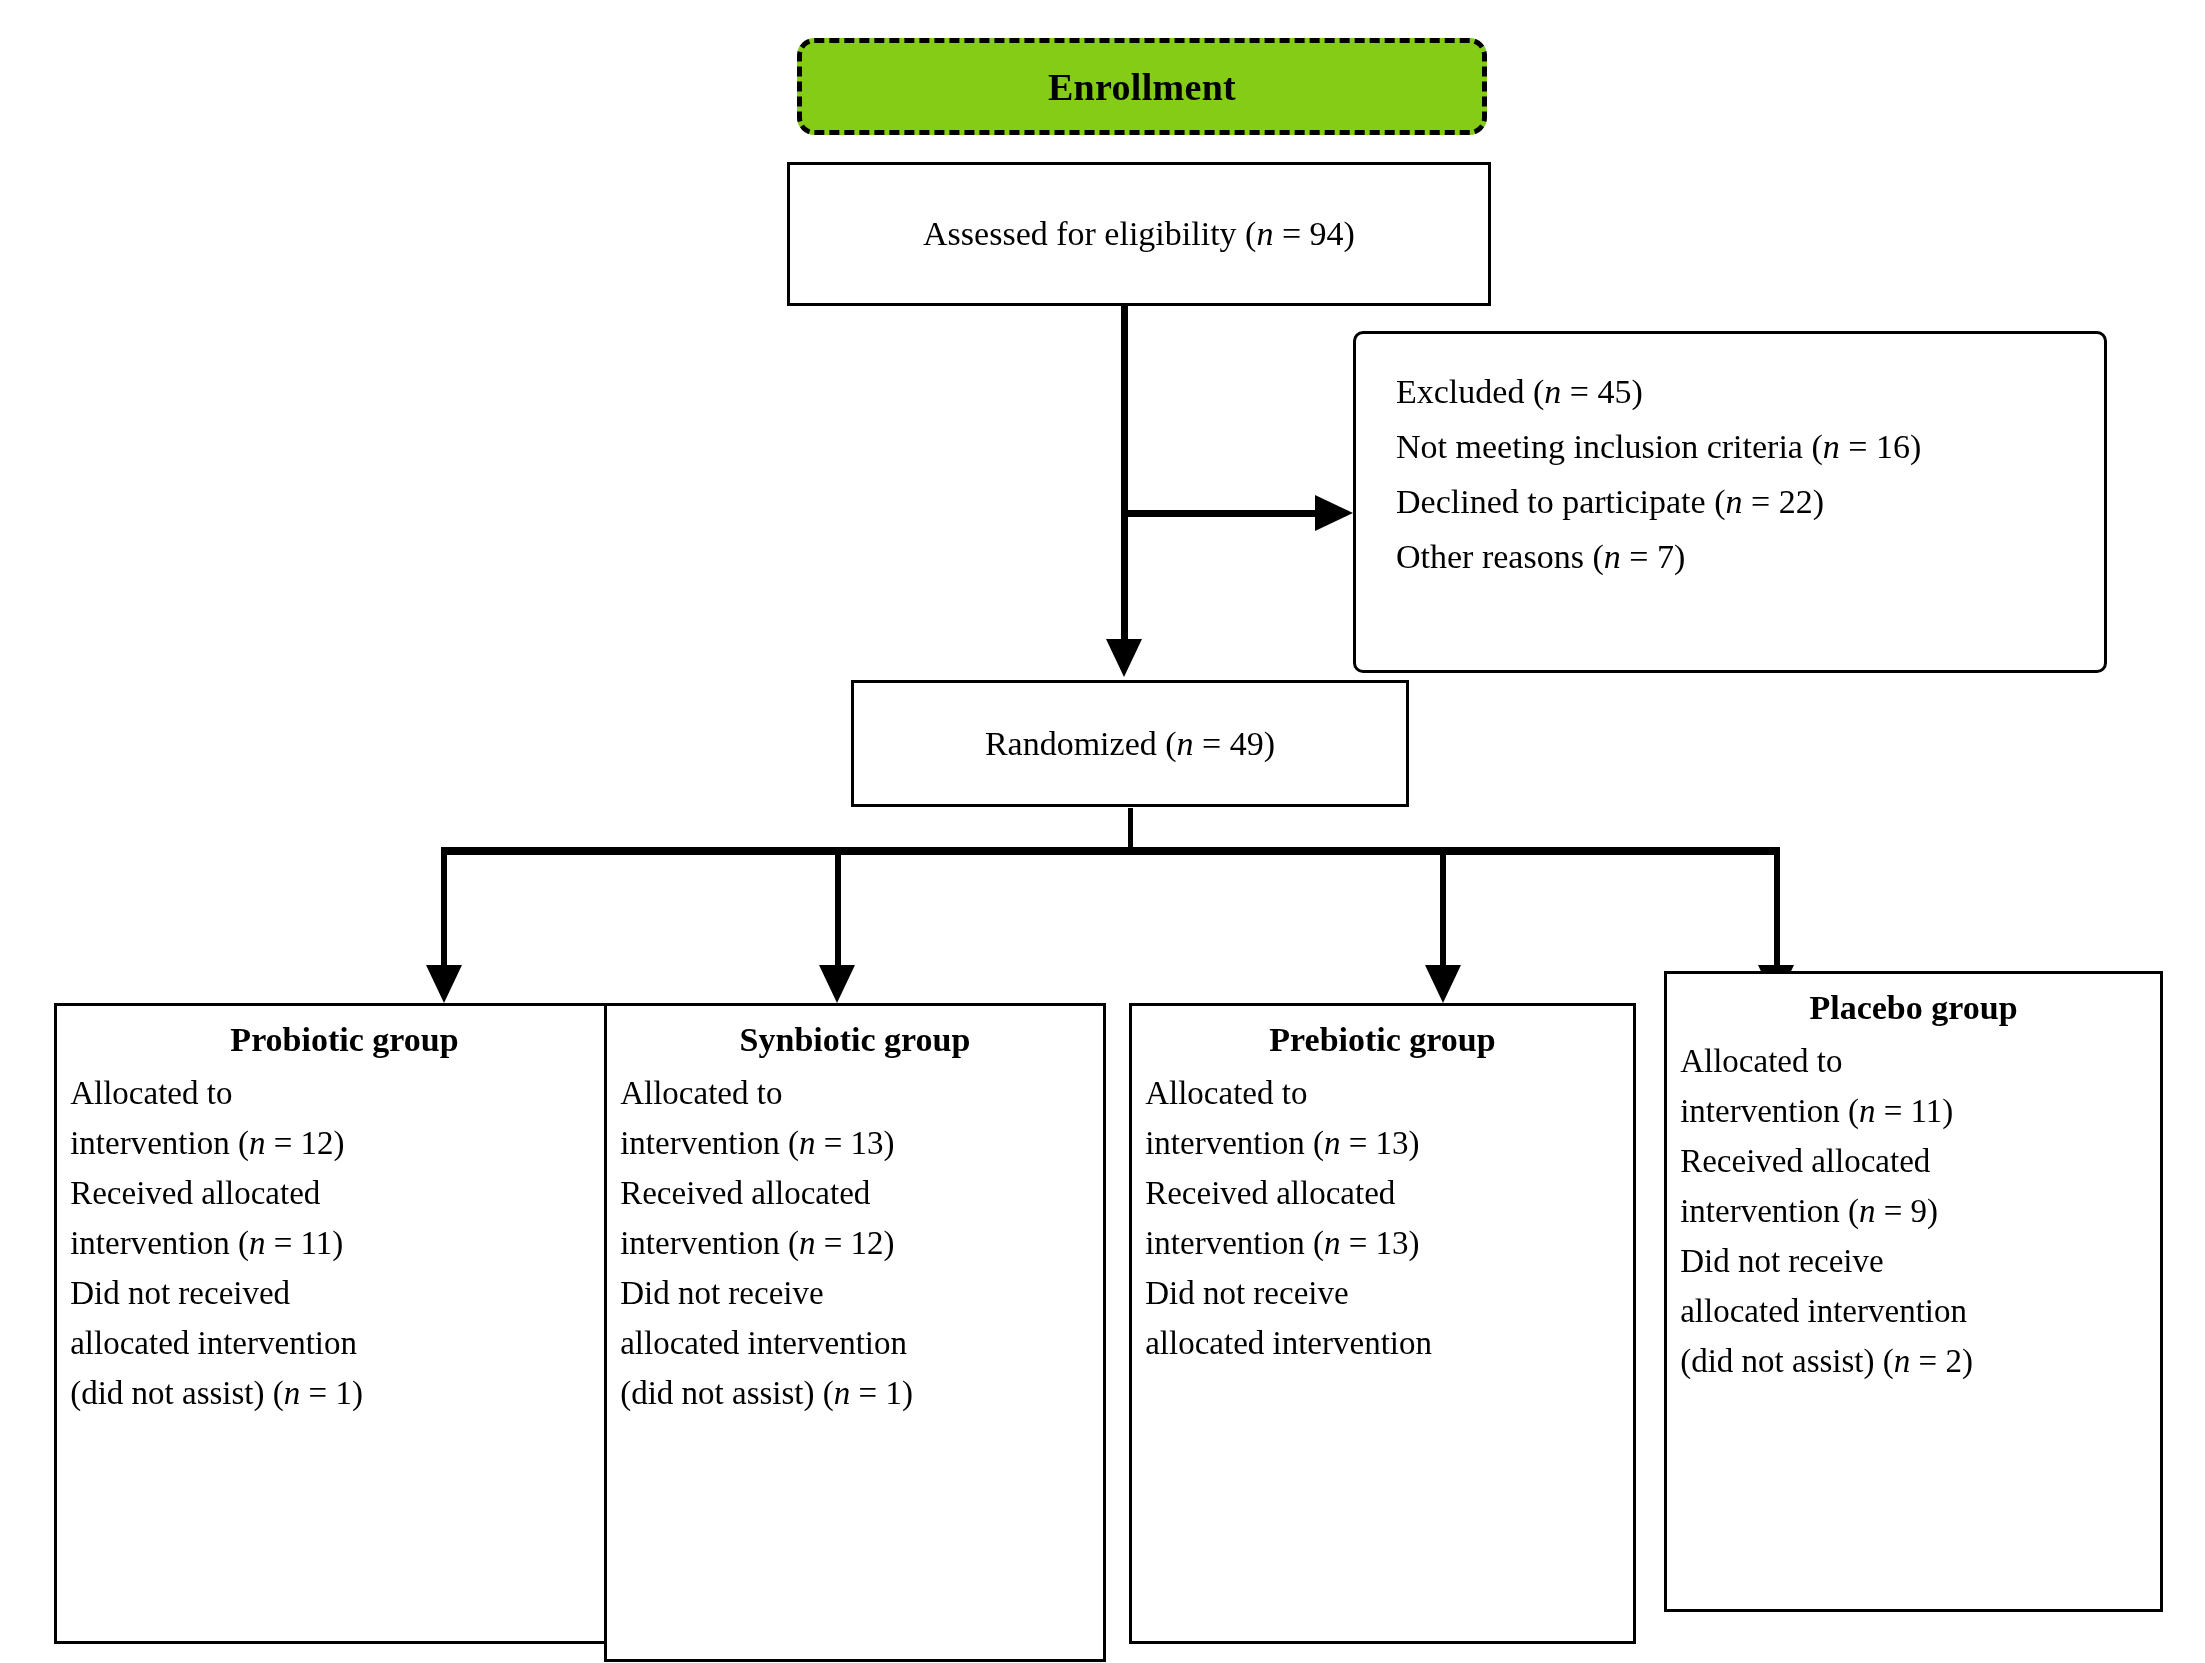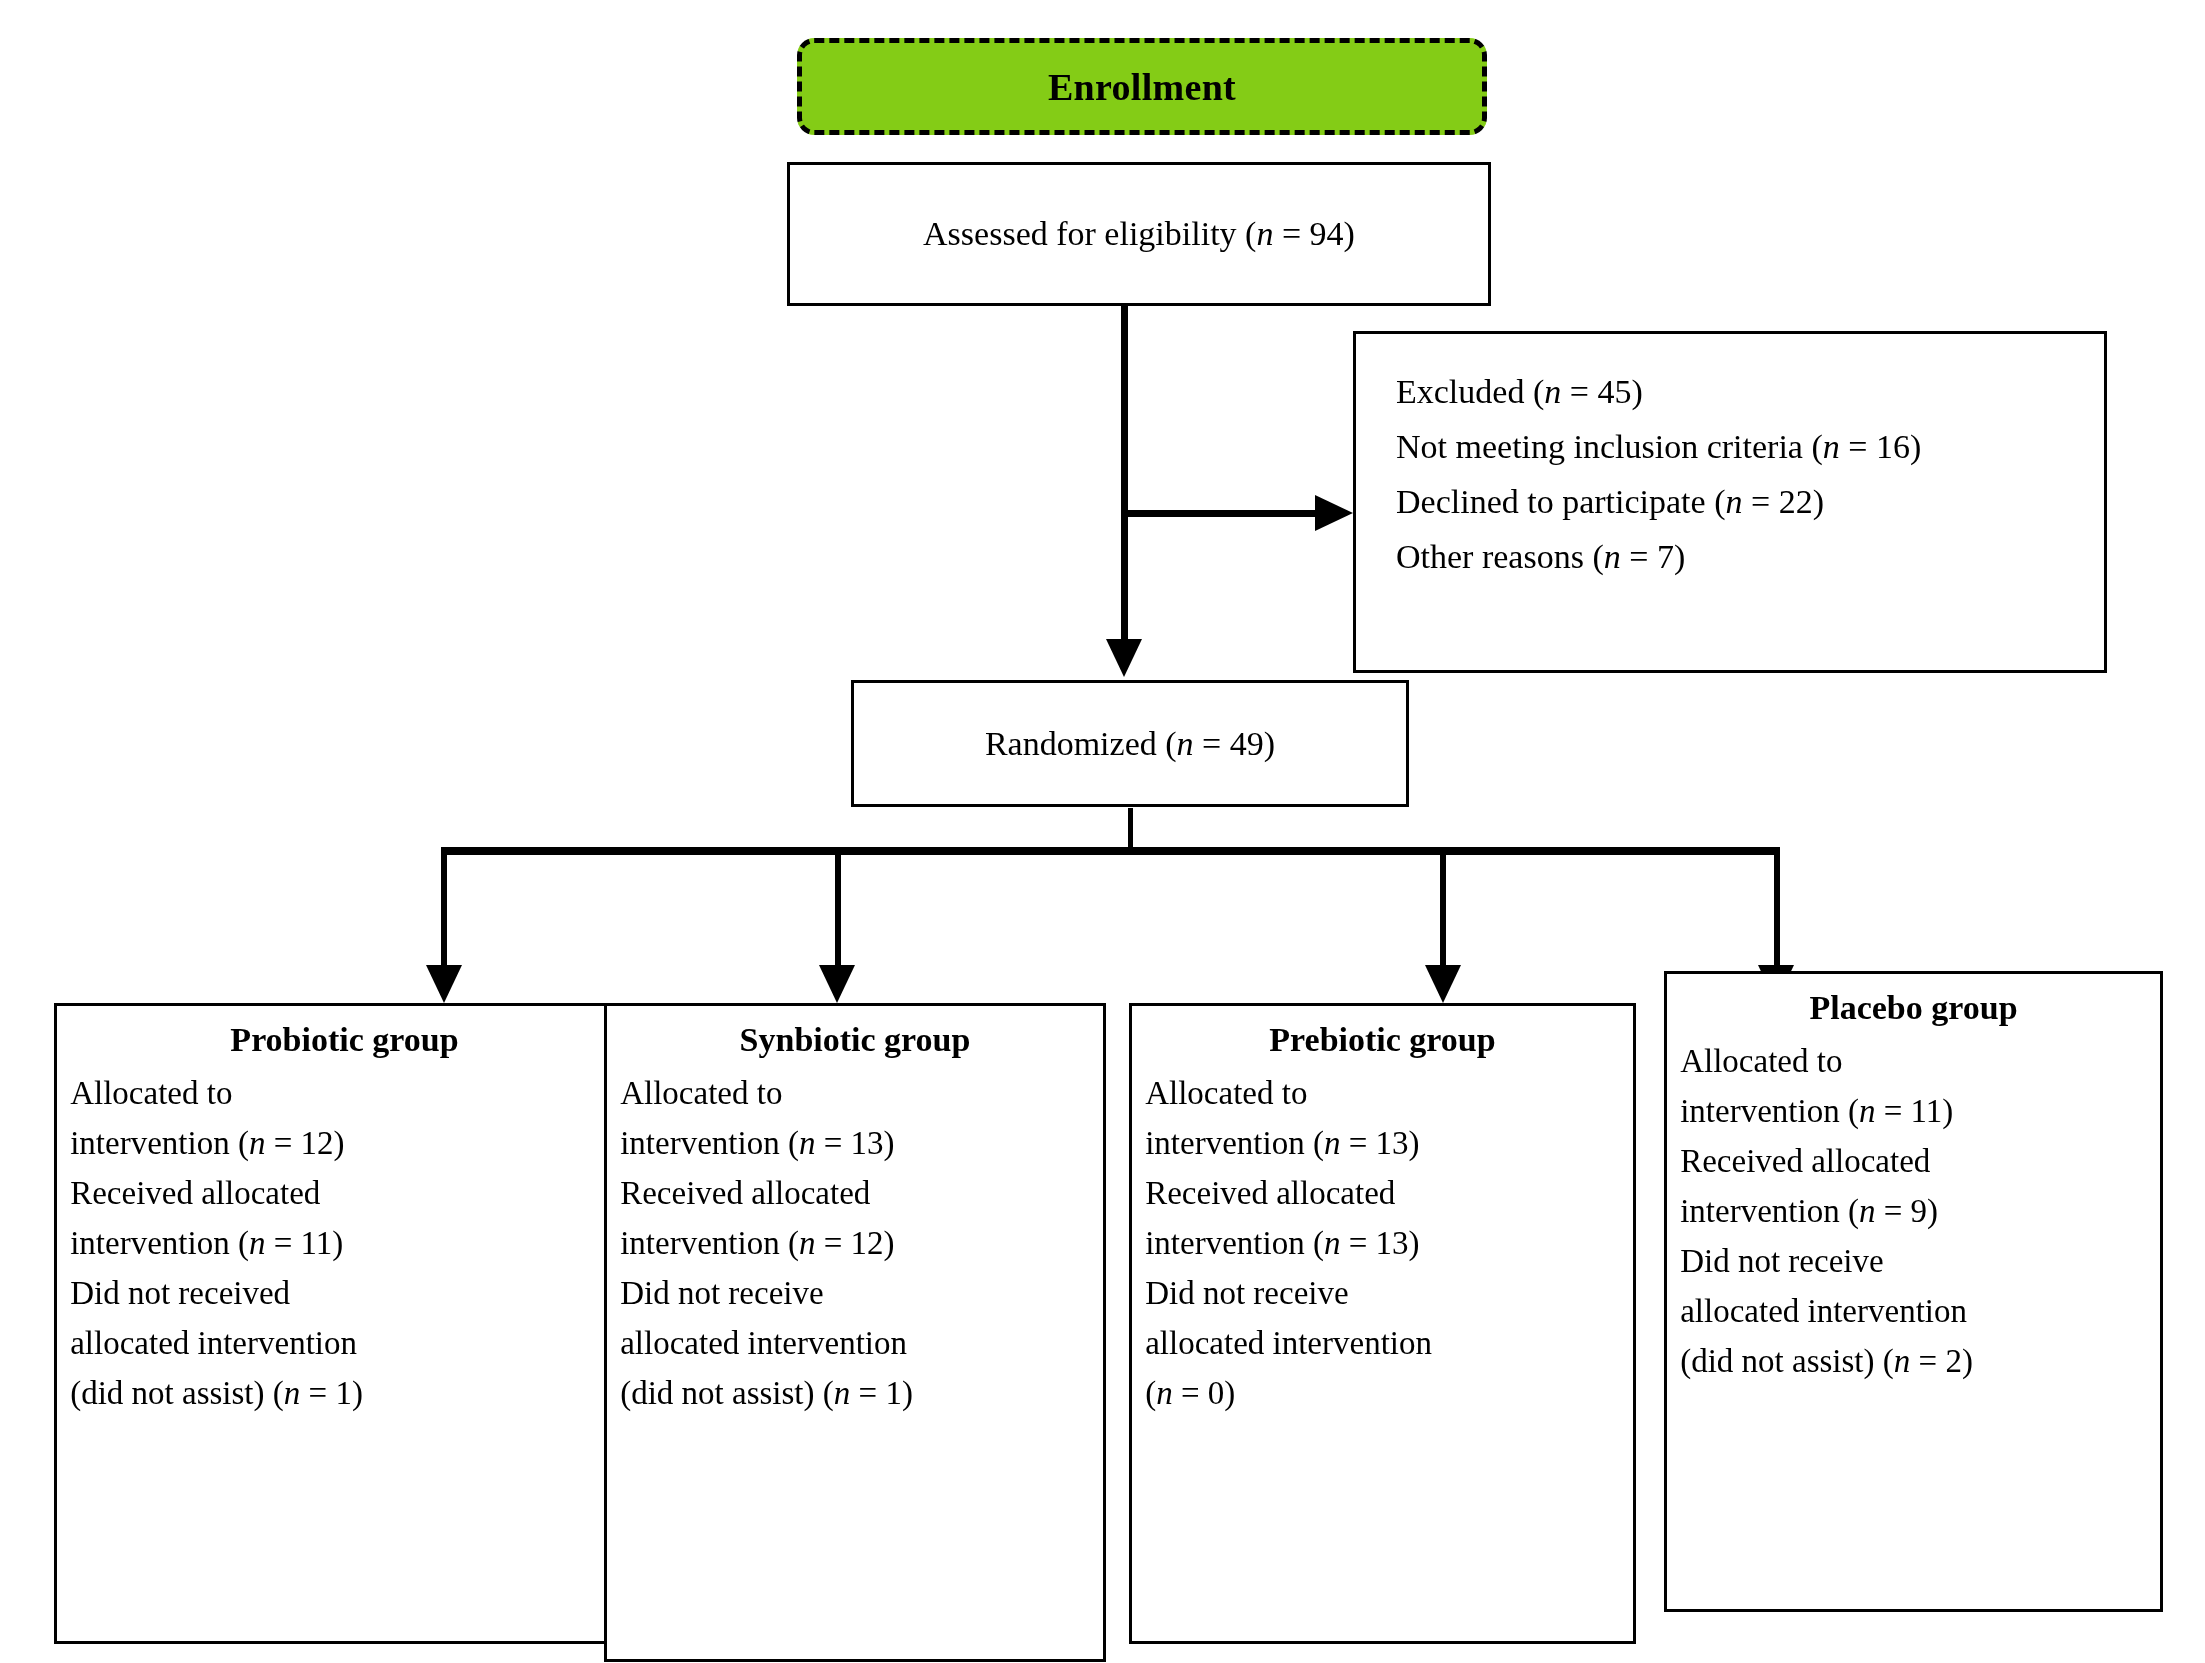--- a/index.html
+++ b/index.html
@@ -42,21 +42,21 @@
   <div class="dashbox" style="left:797px;top:38px;width:690px;height:97px;">
     <span class="stage-label">Enrollment</span>
   </div>
 
   <div class="box" style="left:787px;top:162px;width:704px;height:144px;">
     <div class="centerline">
       <span class="ctext"><span>Assessed for eligibility (</span><i>n</i><span> = </span><span>94</span><span>)</span></span>
     </div>
   </div>
 
-  <div class="box" style="left:1353px;top:331px;width:754px;height:342px;padding:29.6px 0 0 40px;">
+  <div class="box" style="left:1353px;top:331px;width:754px;height:342px;padding:29.6px 0 0 40px;border-radius:10px;">
     <div class="exline"><span>Excluded (</span><i>n</i><span> = </span><span>45</span><span>)</span></div>
 
     <div class="exline"><span>Not meeting inclusion criteria (</span><i>n</i><span> = </span><span>16</span><span>)</span></div>
 
     <div class="exline"><span>Declined to participate (</span><i>n</i><span> = </span><span>22</span><span>)</span></div>
 
     <div class="exline"><span>Other reasons (</span><i>n</i><span> = </span><span>7</span><span>)</span></div>
   </div>
 
   <div class="vline" style="left:1121px;top:306px;width:6.6px;height:336px;"></div>
@@ -110,21 +110,20 @@
   </div>
 
   <div class="gbox" style="left:1129px;top:1003px;width:507px;height:641px;">
     <div class="gtitle">Prebiotic group</div>
     <div class="gline">Allocated to</div>
     <div class="gline"><span>intervention (</span><i>n</i><span> = </span><span>13</span><span>)</span></div>
     <div class="gline">Received allocated</div>
     <div class="gline"><span>intervention (</span><i>n</i><span> = </span><span>13</span><span>)</span></div>
     <div class="gline">Did not receive</div>
     <div class="gline">allocated intervention</div>
-    <div class="gline"><span>(</span><i>n</i><span> = </span><span>0</span><span>)</span></div>
   </div>
 
   <div class="gbox" style="left:1664px;top:971px;width:499px;height:641px;">
     <div class="gtitle">Placebo group</div>
     <div class="gline">Allocated to</div>
     <div class="gline"><span>intervention (</span><i>n</i><span> = </span><span>11</span><span>)</span></div>
     <div class="gline">Received allocated</div>
     <div class="gline"><span>intervention (</span><i>n</i><span> = </span><span>9</span><span>)</span></div>
     <div class="gline">Did not receive</div>
     <div class="gline">allocated intervention</div>

